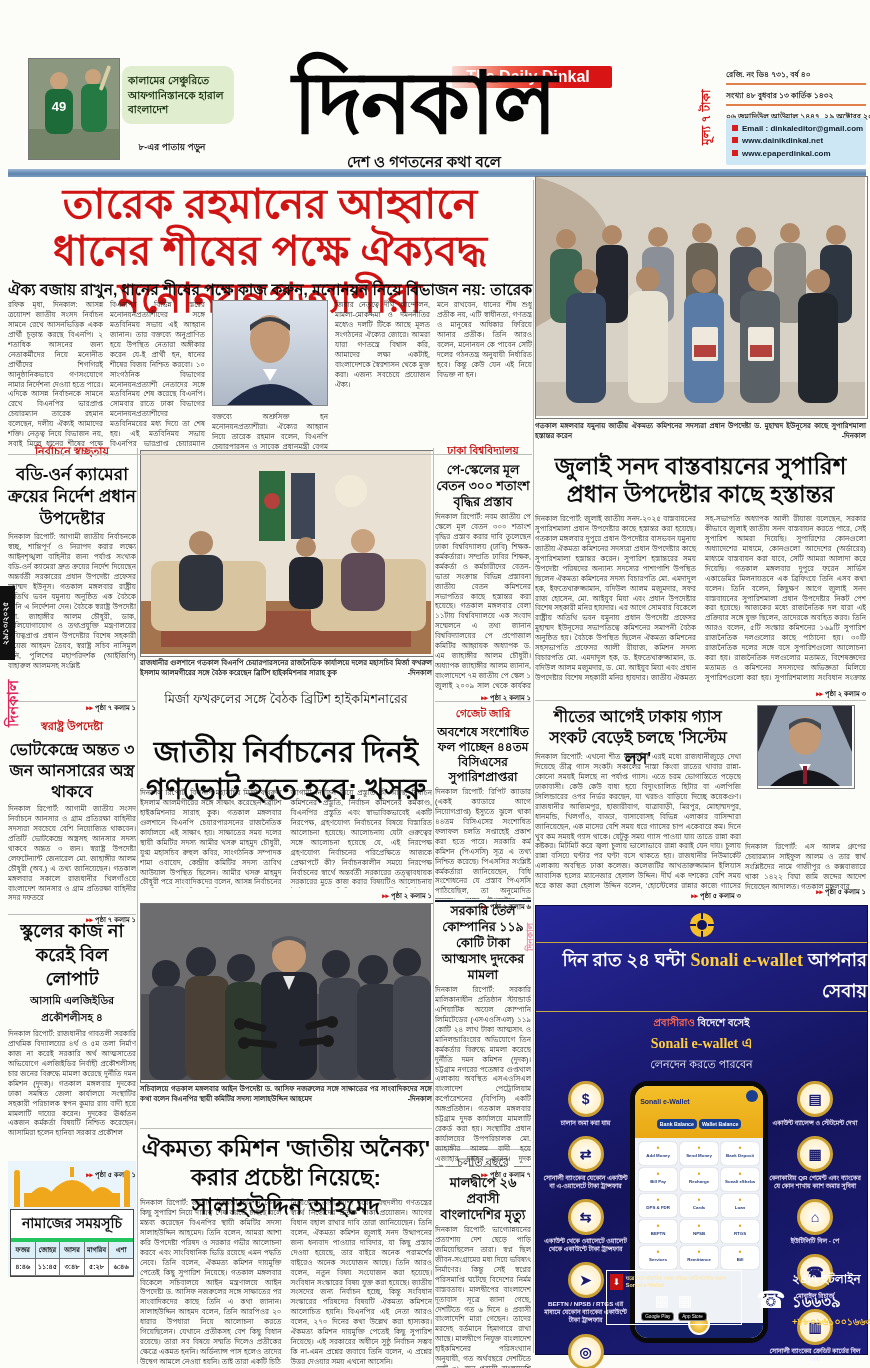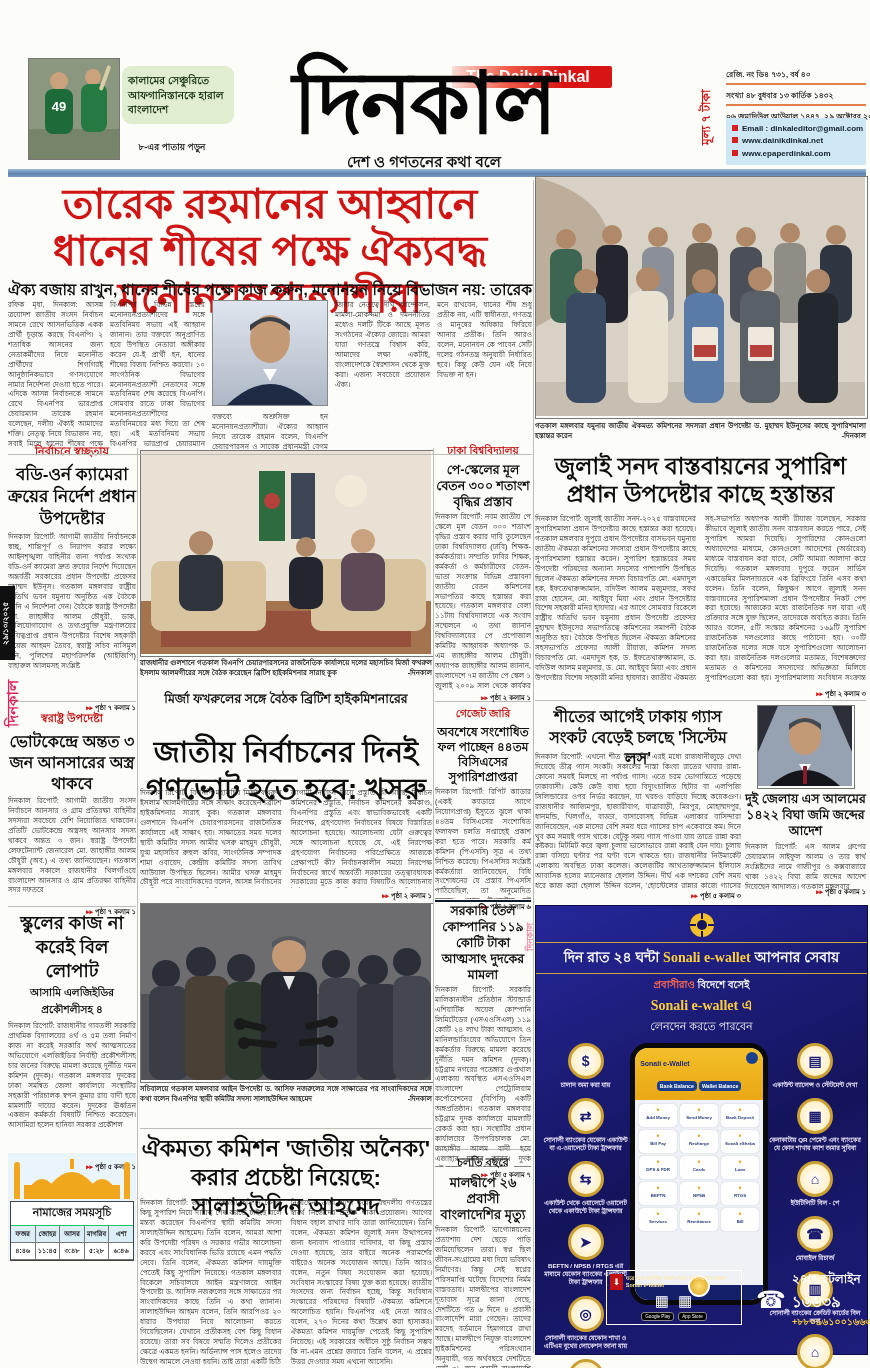--- a/index.html
+++ b/index.html
@@ -4,21 +4,21 @@
 <style>
   html,body{margin:0;padding:0;background:#e8e8e4}
   .page{position:relative;width:870px;height:1368px;margin:0 auto;background:#fcfcf9;
         font-family:"Liberation Sans",sans-serif;color:#111;overflow:hidden}
   .abs{position:absolute}
   .vline{position:absolute;width:1px;background:#bdbdb8}
   .hline{position:absolute;height:1px;background:#bdbdb8}
   .hl{font-weight:800;text-align:center;color:#0d0d0d}
   .redhl{color:#d01414}
   .kick{font-weight:800;text-align:center;color:#c41212}
-  .kickblk{font-weight:700;text-align:center;color:#111}
+  .kickblk{font-weight:400;text-align:center;color:#111}
   .body-t{font-size:7.2px;line-height:1.38;text-align:justify;color:#1c1c1c}
   .cap{font-size:7px;line-height:1.45;font-weight:700;color:#222;text-align:justify}
   .credit{float:right;font-weight:700;color:#222}
   .jump{display:block;text-align:right;font-size:6.8px;font-weight:800;color:#111;margin-top:2px}
   .jump::before{content:"▸▸ ";color:#d01414}
   .clip{overflow:hidden}
   
   .teaser{background:#e0edcf;border-radius:9px;padding:7px 6px;font-size:10.5px;font-weight:800;
           line-height:1.4;color:#17310f}
   .pagenote{font-size:9px;font-weight:800;text-align:center;color:#222}
@@ -30,21 +30,21 @@
   .regline{font-size:7.6px;font-weight:700;color:#222;border-bottom:2px solid #e0814b;
            padding-bottom:2px;margin-bottom:4px;white-space:nowrap}
   .contactbox{background:#cde7f4;padding:5px 6px;border-radius:2px}
   .contactrow{font-size:8px;font-weight:700;color:#13202c;line-height:1.55;white-space:nowrap}
   .sq{display:inline-block;width:6px;height:6px;background:#d81d1d;margin-right:4px}
   .bluebar{background:linear-gradient(#9db9d6,#5d83ad 60%,#7b9cc0)}
   
   .ad{background:linear-gradient(155deg,#26269a,#14145c 55%,#1d1d7c);border:1px solid #0c0c46;color:#fff}
   .ad-title{font-size:17px;font-weight:800;color:#fff;line-height:1.1}
   .ad-sub{font-size:8px;color:#ffe9a8}
-  .ad-banner{font-size:14px;font-weight:800;text-align:center;padding:3px 0;
+  .ad-banner{font-size:18px;font-weight:800;text-align:right;padding:3px 0;
              border-top:1px solid #c9a83d;border-bottom:1px solid #c9a83d}
   .gold{color:#ffce3d;font-family:"Liberation Serif",serif}
   .redtxt{color:#ff6a52}
   .feat{text-align:center;margin-bottom:9px}
   .featc{width:30px;height:30px;border-radius:50%;background:radial-gradient(#fff,#ffe9b0);
          border:3px solid #caa032;margin:0 auto 2px auto;line-height:30px;text-align:center;
          font-size:14px;color:#1b1b6e;font-weight:800}
   .featt{font-size:6.2px;line-height:1.3;color:#fde;color:#f4ecff;font-weight:700}
   .phone{width:132px;height:252px;background:#0a0a0a;border-radius:18px;padding:5px}
   .screen{width:100%;height:100%;background:#eef1f6;border-radius:13px;overflow:hidden;position:relative}
@@ -68,21 +68,21 @@
          padding:1px 3px;display:inline-block}
   .hot-label{font-size:12px;font-weight:800;color:#fff}
   .hot-num{font-size:15px;font-weight:800;color:#fff}
   .hot-int{font-size:9.5px;font-weight:800;color:#ffce3d}
   .adfoot{position:absolute;bottom:0;left:0;right:0;height:20px;display:flex}
   .adfoot .w{background:#eec31e;color:#14145c;font-weight:800;font-size:9px;width:150px;
              display:flex;align-items:center;justify-content:center}
   .adfoot .l{flex:1;color:#fff;font-weight:700;font-size:8.5px;display:flex;align-items:center;justify-content:center}
   
   .ptable{border:1px solid #444;background:#fff}
-  .ptitle{font-size:11px;font-weight:800;text-align:center;border-bottom:1px solid #22c55e;padding:2px 0}
+  .ptitle{font-size:14px;font-weight:800;text-align:center;border-bottom:4px solid #22c55e;padding:2px 0}
   .prow{display:flex}
   .pcell{flex:1;font-size:6.6px;font-weight:700;text-align:center;border-right:1px solid #777;
          border-bottom:1px solid #777;padding:2px 0;background:#dceef8}
   .pcell:last-child{border-right:none}
   .ptime{background:#fff}
 </style>
 </head>
 <body>
 
 <div class="page">
@@ -212,32 +212,31 @@
       <rect width="94" height="80" fill="#96a2b2"></rect>
       <path d="M0 0 L20 0 L0 46 Z" fill="#2c2f38"></path>
         <path d="M94 0 L74 0 L94 46 Z" fill="#2c2f38"></path>
       <ellipse cx="47" cy="30" rx="16" ry="19" fill="#c49a76"></ellipse>
       <path d="M31 24 Q47 8 63 24 L63 18 Q47 6 31 18 Z" fill="#444a52"></path>
       <path d="M12 80 Q47 48 82 80 Z" fill="#14161c"></path>
       <path d="M41 58 L47 68 L53 58 Z" fill="#fff"></path>
       <rect x="45" y="60" width="4" height="18" fill="#8a1c2c"></rect>
     </svg>
   </div>
-  <div class="abs hl" style="left:745px;top:791px;width:121px;font-size:12.5px;line-height:16px">দুই জেলায় এস আলমের ১৪২২ বিঘা জমি জব্দের আদেশ</div>
   <div class="abs body-t clip" style="left:745px;top:842px;width:121px;height:48px">দিনকাল রিপোর্ট: এস আলম গ্রুপের চেয়ারম্যান সাইফুল আলম ও তার স্বার্থ সংশ্লিষ্টদের নামে গাজীপুর ও কক্সবাজারে থাকা ১৪২২ বিঘা জমি জব্দের আদেশ দিয়েছেন আদালত। গতকাল মঙ্গলবার</div>
   <span class="jump abs" style="left:766px;top:884px;width:100px">পৃষ্ঠা ৫ কলাম ১</span>
 
   <div class="abs" style="left:8px;top:443px;width:128px">
     <div style="height:258px">
       <div class="kick" style="font-size:11px">নির্বাচনে স্বচ্ছতায়</div>
       <div class="hl" style="font-size:17px;line-height:22px;margin:2px 0">বডি-ওর্ন ক্যামেরা ক্রয়ের নির্দেশ প্রধান উপদেষ্টার</div>
       <div class="body-t clip" style="height:168px">দিনকাল রিপোর্ট: আগামী জাতীয় নির্বাচনকে স্বচ্ছ, শান্তিপূর্ণ ও নিরাপদ করার লক্ষ্যে আইনশৃঙ্খলা বাহিনীর জন্য পর্যাপ্ত সংখ্যক বডি-ওর্ন ক্যামেরা দ্রুত ক্রয়ের নির্দেশ দিয়েছেন অন্তর্বর্তী সরকারের প্রধান উপদেষ্টা প্রফেসর মুহাম্মদ ইউনূস। গতকাল মঙ্গলবার রাষ্ট্রীয় অতিথি ভবন যমুনায় অনুষ্ঠিত এক বৈঠকে তিনি এ নির্দেশনা দেন। বৈঠকে স্বরাষ্ট্র উপদেষ্টা মো. জাহাঙ্গীর আলম চৌধুরী, ডাক, টেলিযোগাযোগ ও তথ্যপ্রযুক্তি মন্ত্রণালয়ের দায়িত্বপ্রাপ্ত প্রধান উপদেষ্টার বিশেষ সহকারী ফয়েজ আহমদ তৈয়ব, স্বরাষ্ট্র সচিব নাসিমুল গনি, পুলিশের মহাপরিদর্শক (আইজিপি) বাহারুল আলমসহ সংশ্লিষ্ট</div>
       <span class="jump">পৃষ্ঠা ৭ কলাম ১</span>
     </div>
-    <div style="height:196px;border-top:1px solid #bbb;padding-top:8px">
+    <div style="height:196px;border-top:1px solid #bbb;padding-top:16px">
       <div class="kick" style="font-size:11px">স্বরাষ্ট্র উপদেষ্টা</div>
       <div class="hl" style="font-size:16px;line-height:21px;margin:2px 0">ভোটকেন্দ্রে অন্তত ৩ জন আনসারের অস্ত্র থাকবে</div>
       <div class="body-t clip" style="height:108px">দিনকাল রিপোর্ট: আগামী জাতীয় সংসদ নির্বাচনে আনসার ও গ্রাম প্রতিরক্ষা বাহিনীর সদস্যরা সবচেয়ে বেশি নিয়োজিত থাকবেন। প্রতিটি ভোটকেন্দ্রে অস্ত্রসহ আনসার সদস্য থাকবে অন্তত ৩ জন। স্বরাষ্ট্র উপদেষ্টা লেফটেন্যান্ট জেনারেল মো. জাহাঙ্গীর আলম চৌধুরী (অব.) এ তথ্য জানিয়েছেন। গতকাল মঙ্গলবার সকালে রাজধানীর খিলগাঁওয়ে বাংলাদেশ আনসার ও গ্রাম প্রতিরক্ষা বাহিনীর সদর দফতরে</div>
       <span class="jump">পৃষ্ঠা ৭ কলাম ১</span>
     </div>
     <div style="height:242px;border-top:1px solid #bbb;padding-top:4px">
       <div class="hl" style="font-size:18px;line-height:24px">স্কুলের কাজ না করেই বিল লোপাট</div>
       <div class="hl" style="font-size:10.5px;margin:2px 0">আসামি এলজিইডির প্রকৌশলীসহ ৪</div>
       <div class="body-t clip" style="height:138px">দিনকাল রিপোর্ট: রাজধানীর গাবতলী সরকারি প্রাথমিক বিদ্যালয়ের ৪র্থ ও ৫ম তলা নির্মাণ কাজ না করেই সরকারি অর্থ আত্মসাতের অভিযোগে এলজিইডির নির্বাহী প্রকৌশলীসহ চার জনের বিরুদ্ধে মামলা করেছে দুর্নীতি দমন কমিশন (দুদক)। গতকাল মঙ্গলবার দুদকের ঢাকা সমন্বিত জেলা কার্যালয়ে সংস্থাটির সহকারী পরিচালক স্বপন কুমার রায় বাদী হয়ে মামলাটি দায়ের করেন। দুদকের ঊর্ধ্বতন একজন কর্মকর্তা বিষয়টি নিশ্চিত করেছেন। আসামিরা হলেন হানিয়া সরকার প্রকৌশল</div>
       <span class="jump">পৃষ্ঠা ৫ কলাম ১</span>

